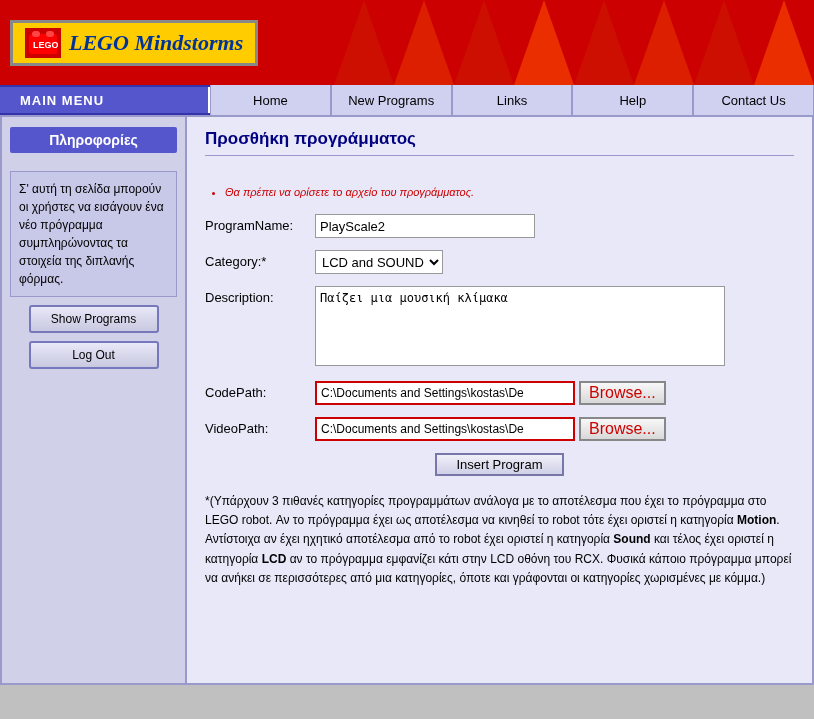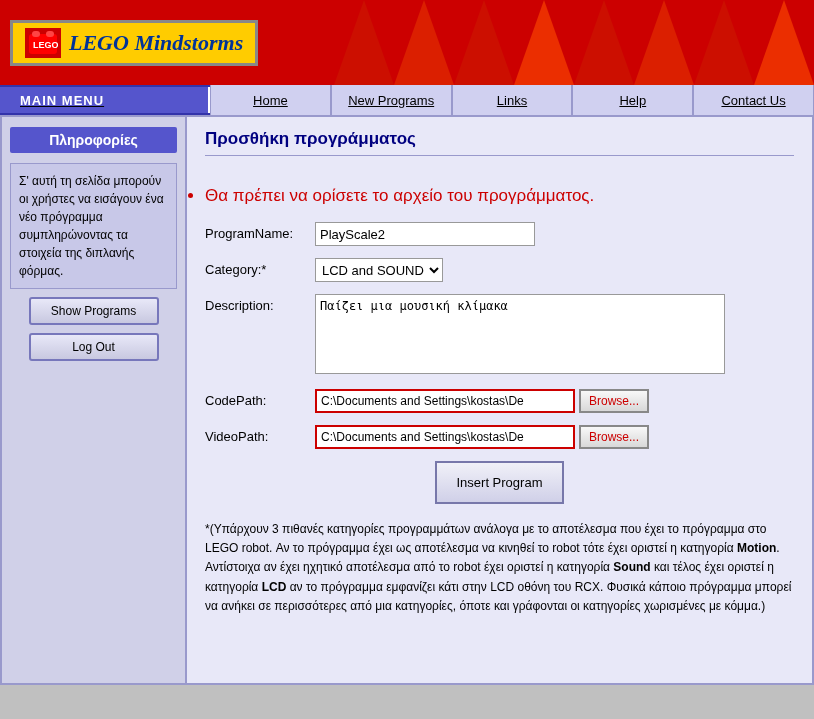--- a/index.html
+++ b/index.html
@@ -49,21 +49,20 @@
     }
 
     
     #nav {
       background: #5555cc;
       height: 30px;
       display: flex;
       align-items: center;
       border-top: 2px solid #3333aa;
       border-bottom: 2px solid #3333aa;
-      text-decoration: underline;
     }
     #nav-main-menu {
       background: #5555cc;
       color: #fff;
       font-weight: bold;
       font-size: 13px;
       padding: 0 20px;
       height: 100%;
       display: flex;
       align-items: center;
@@ -106,21 +105,21 @@
       padding: 10px 8px;
       border-right: 2px solid #9999cc;
     }
     .sidebar-section-title {
       background: #5555cc;
       color: #fff;
       text-align: center;
       padding: 5px 0;
       font-size: 14px;
       font-weight: bold;
-      margin-bottom: 10px;
+      margin-bottom: 18px;
       border-radius: 2px;
     }
     .sidebar-info-box {
       background: #c8c8e8;
       border: 1px solid #9999cc;
       padding: 8px;
       font-size: 12px;
       color: #000;
       margin-bottom: 2px;
       line-height: 1.5;
@@ -153,22 +152,24 @@
       border-bottom: 1px solid #9999cc;
       padding-bottom: 6px;
     }
 
     
     .error-box {
       margin-bottom: 16px;
     }
     .error-item {
       color: #cc0000;
-      font-size: 17px;
+      font-size: 11px;
       list-style: disc;
+      margin-left: 20px;
+      font-style: italic;
     }
 
     
     .form-row {
       display: flex;
       align-items: flex-start;
       margin-bottom: 12px;
     }
     .form-label {
       width: 110px;
@@ -214,32 +215,32 @@
       height: 24px;
       border: 2px solid #cc0000;
       background: #fff;
       font-size: 12px;
       padding: 2px 4px;
     }
     .browse-button {
       height: 24px;
       background: linear-gradient(to bottom, #f8f8f8, #d8d8d8);
       border: 2px solid #888;
-      font-size: 12px;
+      font-size: 16px;
       padding: 0 8px;
       cursor: pointer;
       color: #cc0000;
     }
     .insert-button {
       margin: 12px auto 0;
       display: block;
       background: linear-gradient(to bottom, #f0f0f8, #d0d0e8);
       border: 2px solid #7777aa;
       font-size: 13px;
-      padding: 12px 20px;
+      padding: 2px 20px;
       cursor: pointer;
       color: #000;
     }
 
     
     .footer-note {
       margin-top: 16px;
       font-size: 12px;
       color: #000;
       line-height: 1.6;

